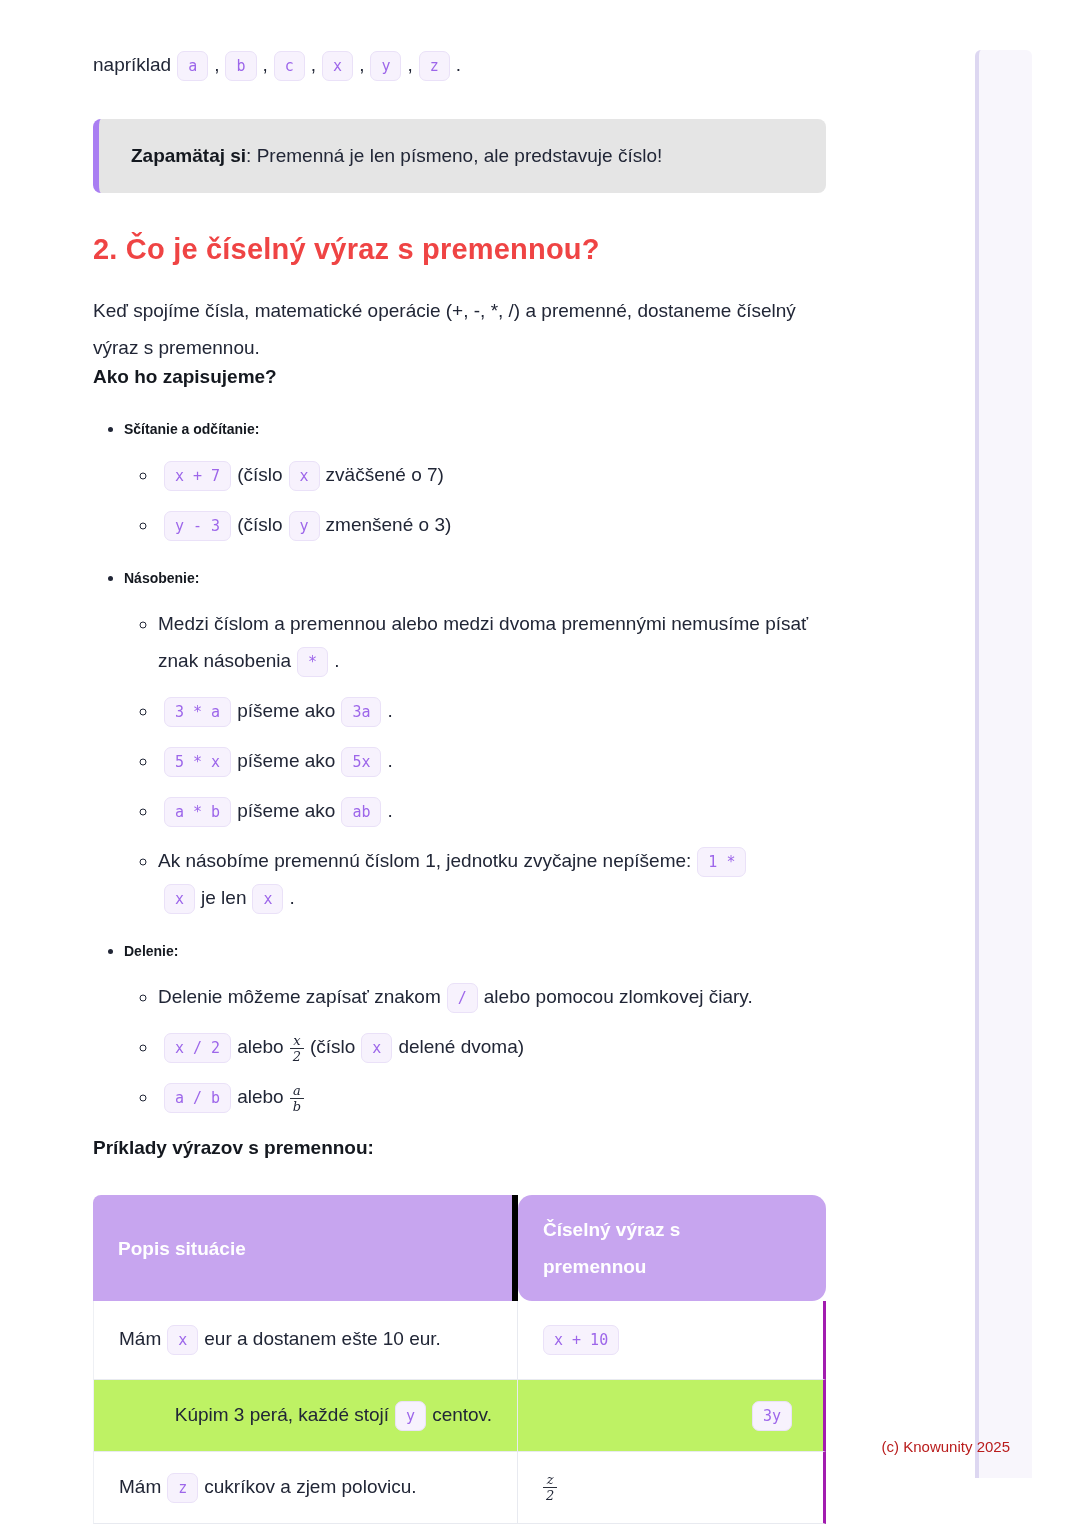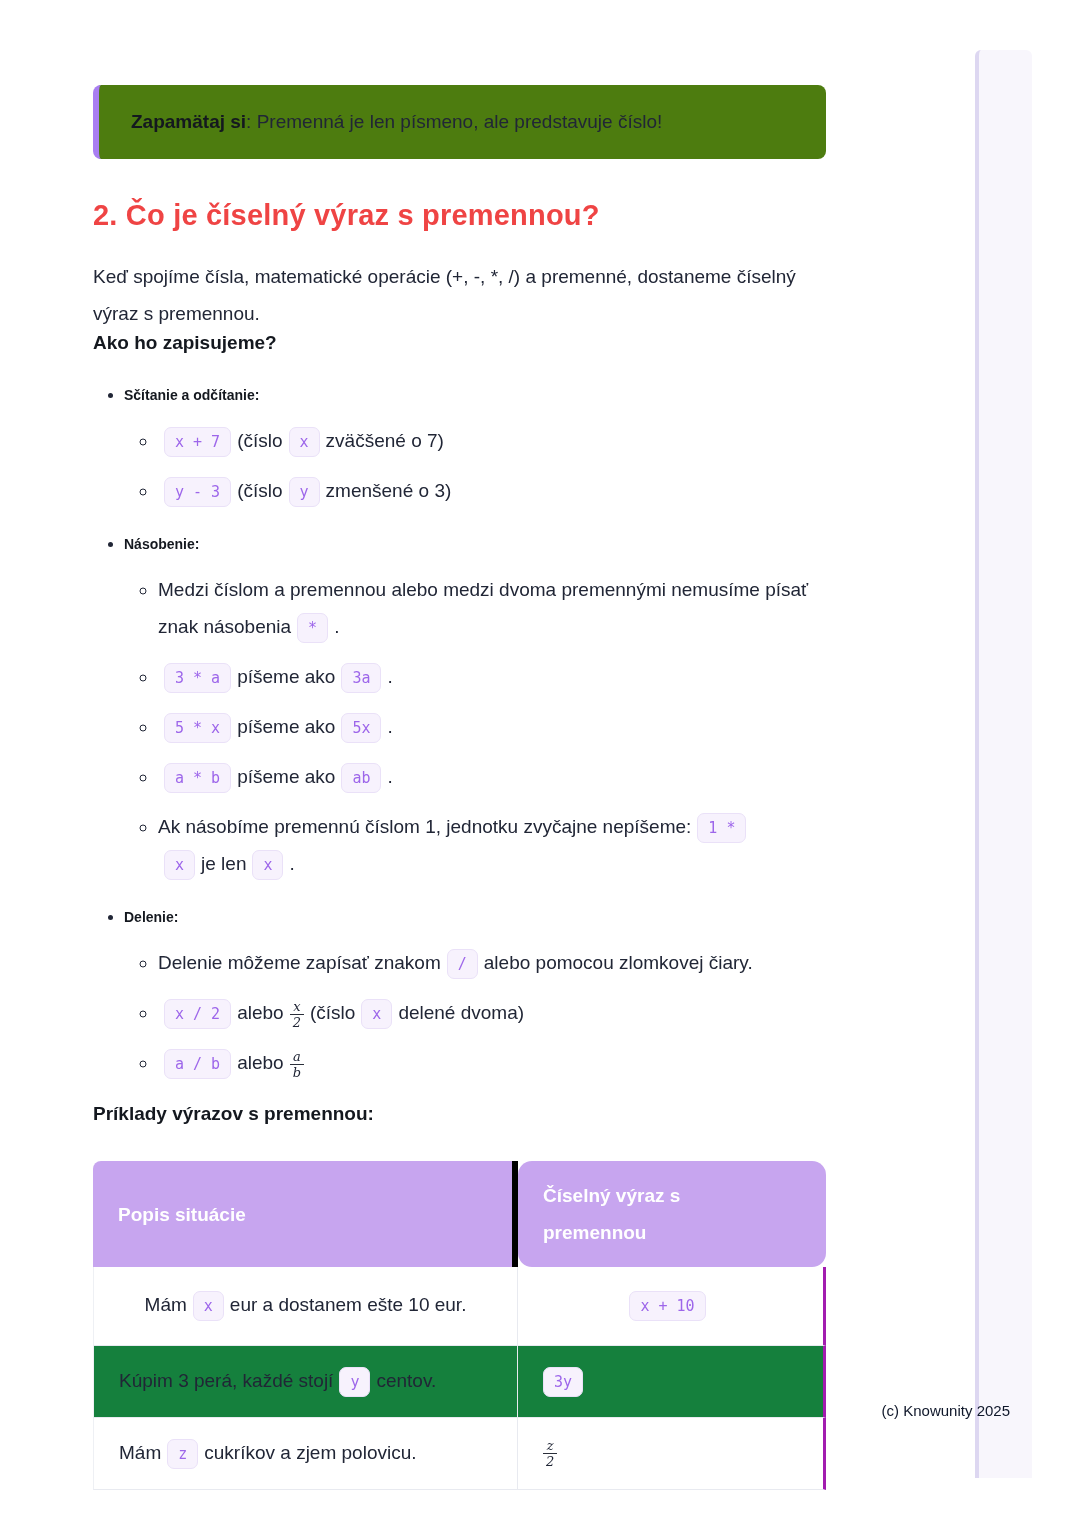--- a/index.html
+++ b/index.html
@@ -39,21 +39,21 @@
     background:#f7f2fd;
     border:1px solid #eae1f8;
     border-radius:7px;
     padding:4px 10px;
     margin:0 6px;
     vertical-align:middle;
     white-space:pre;
   }
   .callout {
     margin-top:37px;
-    background:#4d7c0f;
+    background:#e5e5e5;
     border-left:6px solid #a97ef2;
     border-radius:8px;
     padding:24px 32px;
     font-size:19px;
     line-height:26px;
   }
   .callout strong { font-weight:700; color:#14181f; }
   h2.section-heading {
     margin-top:40px;
     font-size:29px;
@@ -105,39 +105,40 @@
   table.examples th .th-wrap { display:block; max-width:180px; }
   table.examples td {
     font-size:19px;
     vertical-align:middle;
     padding:0 25px;
     background:#ffffff;
     border-bottom:1px solid #e8eaf0;
   }
   table.examples td:first-child { border-left:1px solid #eef0f4; border-right:1px solid #e8eaf0; }
   table.examples td:last-child { border-right:3px solid #a21caf; }
-  tr.row-1 td { height:79px;text-align:center; }
-  tr.row-2 td { height:72px; background:#15803d; }
+  tr.row-1 td { height:79px; }
+  tr.row-2 td { height:72px; background:#bef264;text-align:right; }
   tr.row-3 td { height:72px; }
   .copyright {
     position:absolute;
-    top:1402px; right:70px;
+    top:1438px; right:70px;
     font-size:15px;
-    color:#0f172a;
+    color:#b91c1c;
     z-index:2;
   }
 </style>
 </head>
 <body>
 
 <div class="page">
   <div class="side-band"></div>
 
   <div class="content">
 
+    <p class="intro"><span>napríklad</span><span class="chip">a</span><span>,</span><span class="chip">b</span><span>,</span><span class="chip">c</span><span>,</span><span class="chip">x</span><span>,</span><span class="chip">y</span><span>,</span><span class="chip">z</span><span>.</span></p>
 
     <div class="callout">
       <p><strong>Zapamätaj si</strong><span>: Premenná je len písmeno, ale predstavuje číslo!</span></p>
     </div>
 
     <h2 class="section-heading">2. Čo je číselný výraz s premennou?</h2>
 
     <p class="para">Keď spojíme čísla, matematické operácie (+, -, *, /) a premenné, dostaneme číselný výraz s premennou.</p>
 
     <p class="bold-line">Ako ho zapisujeme?</p>

